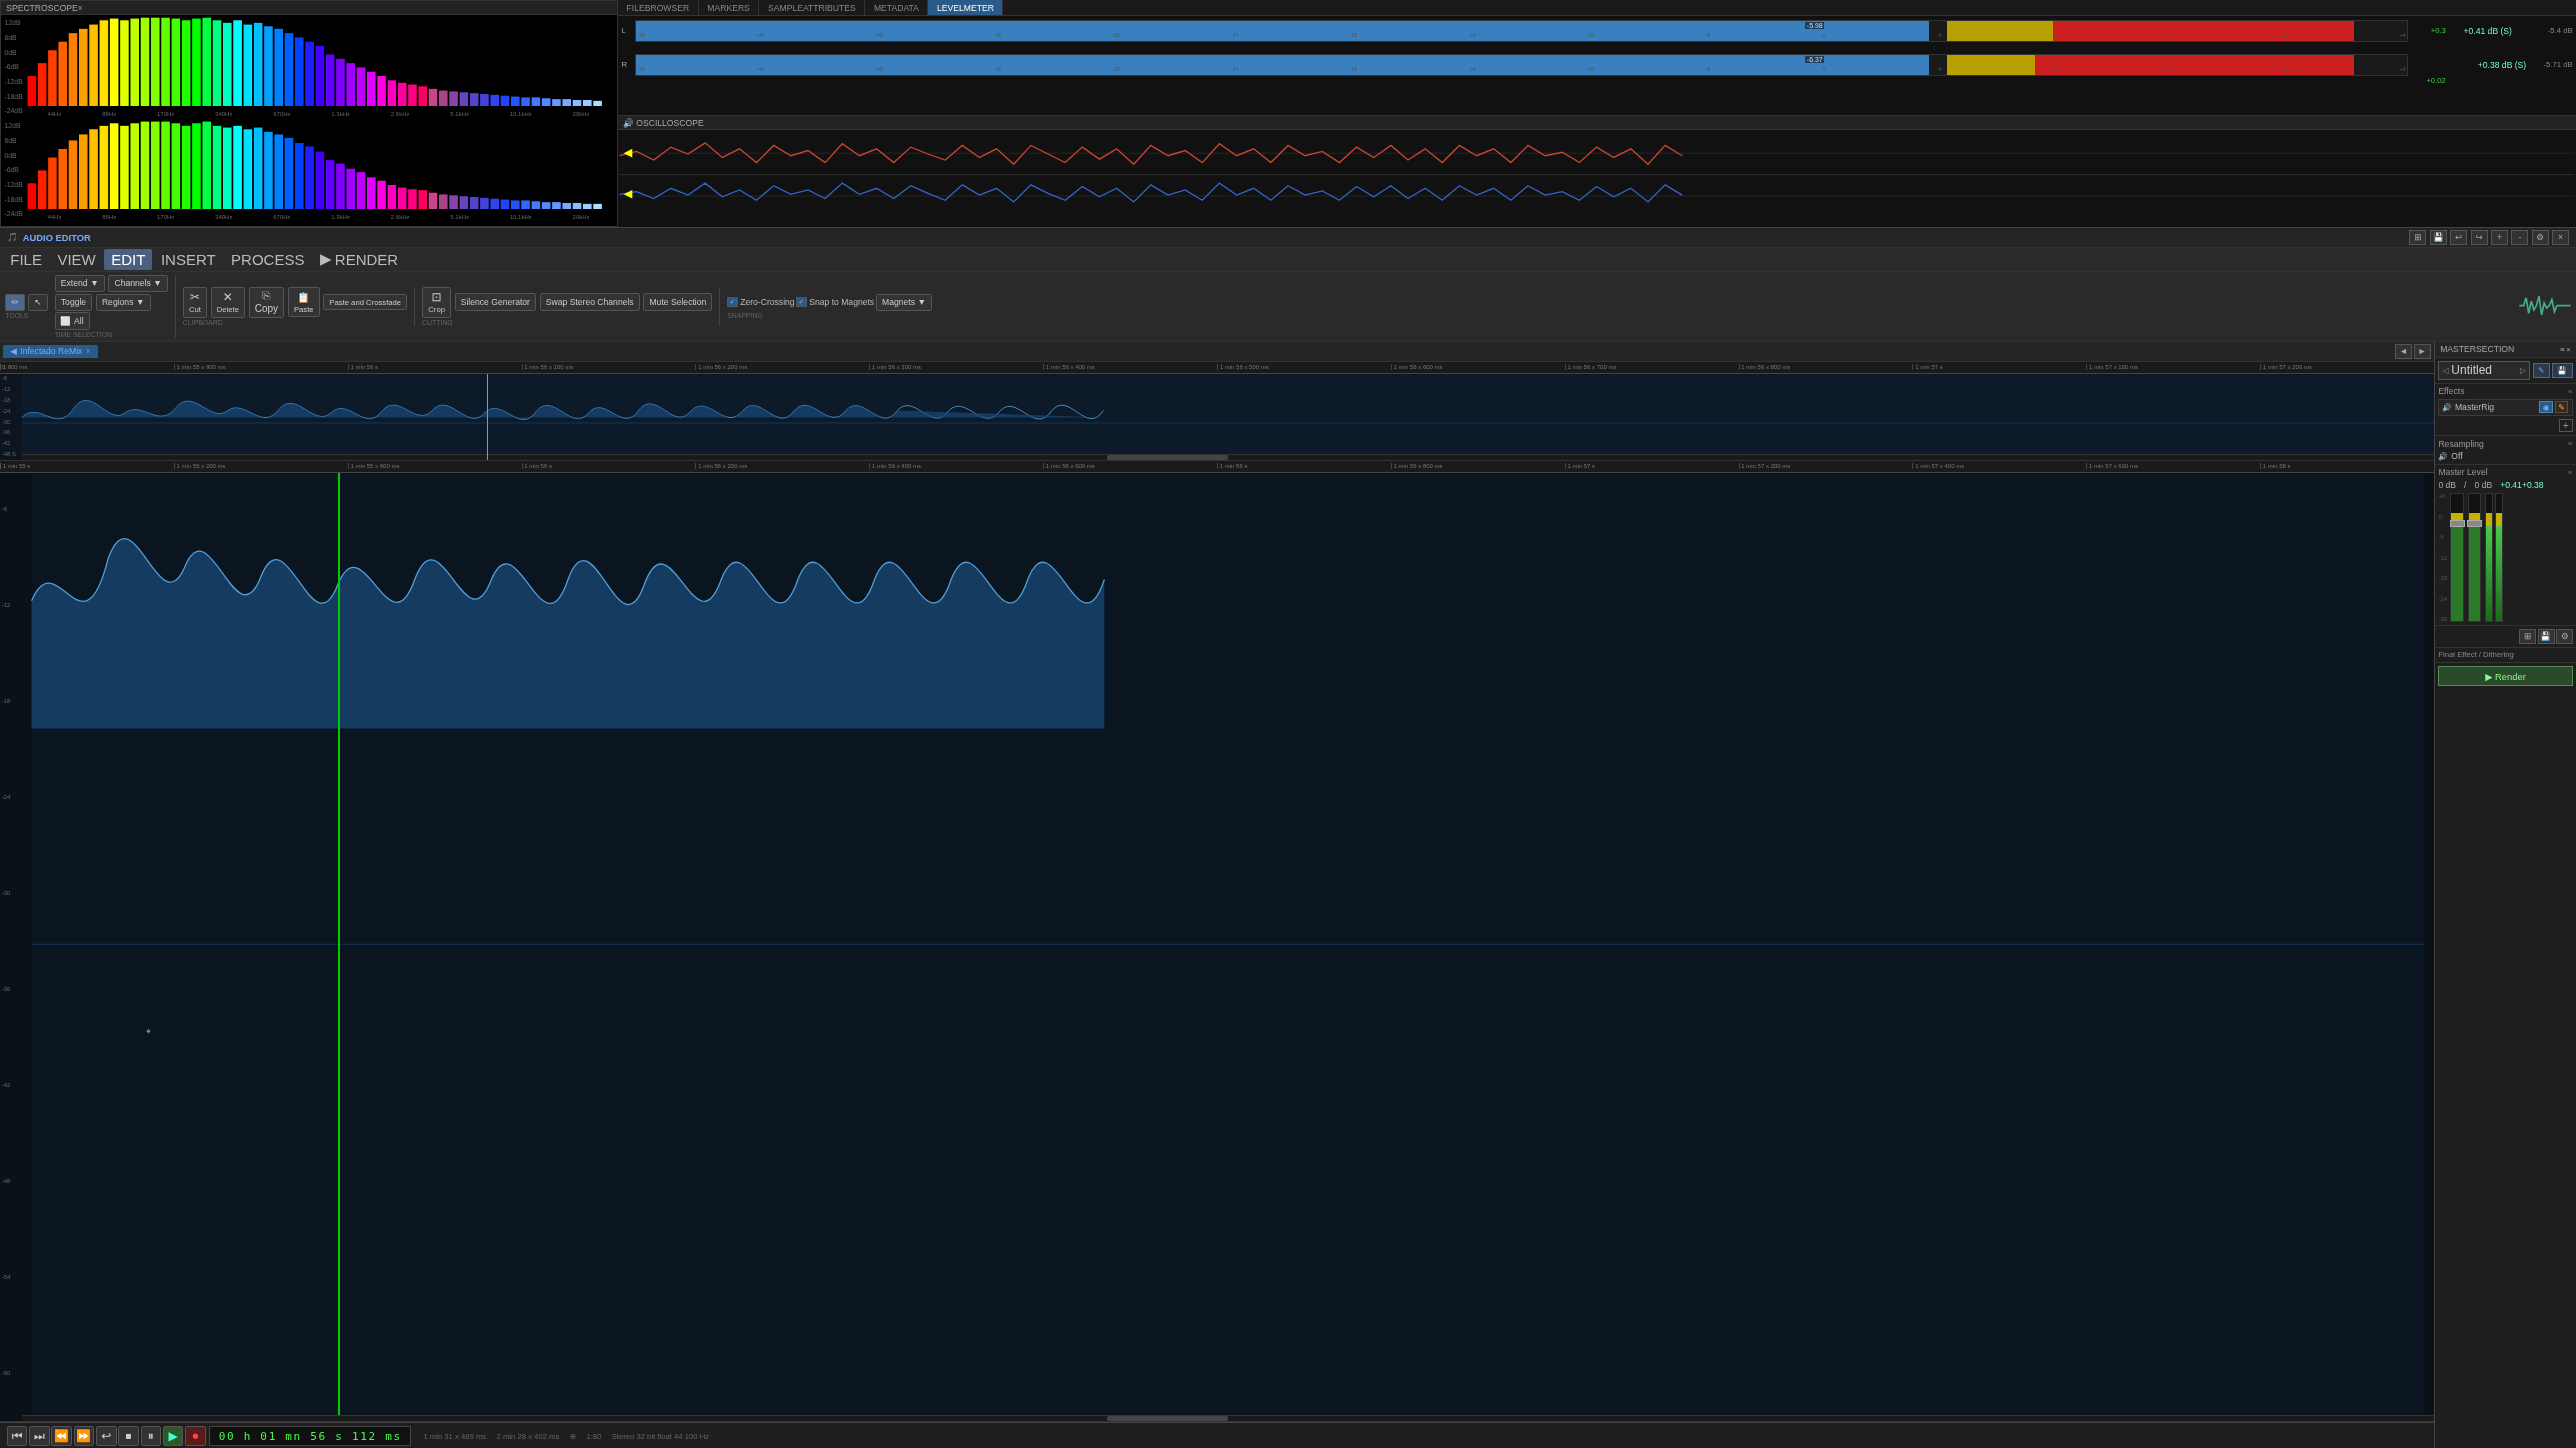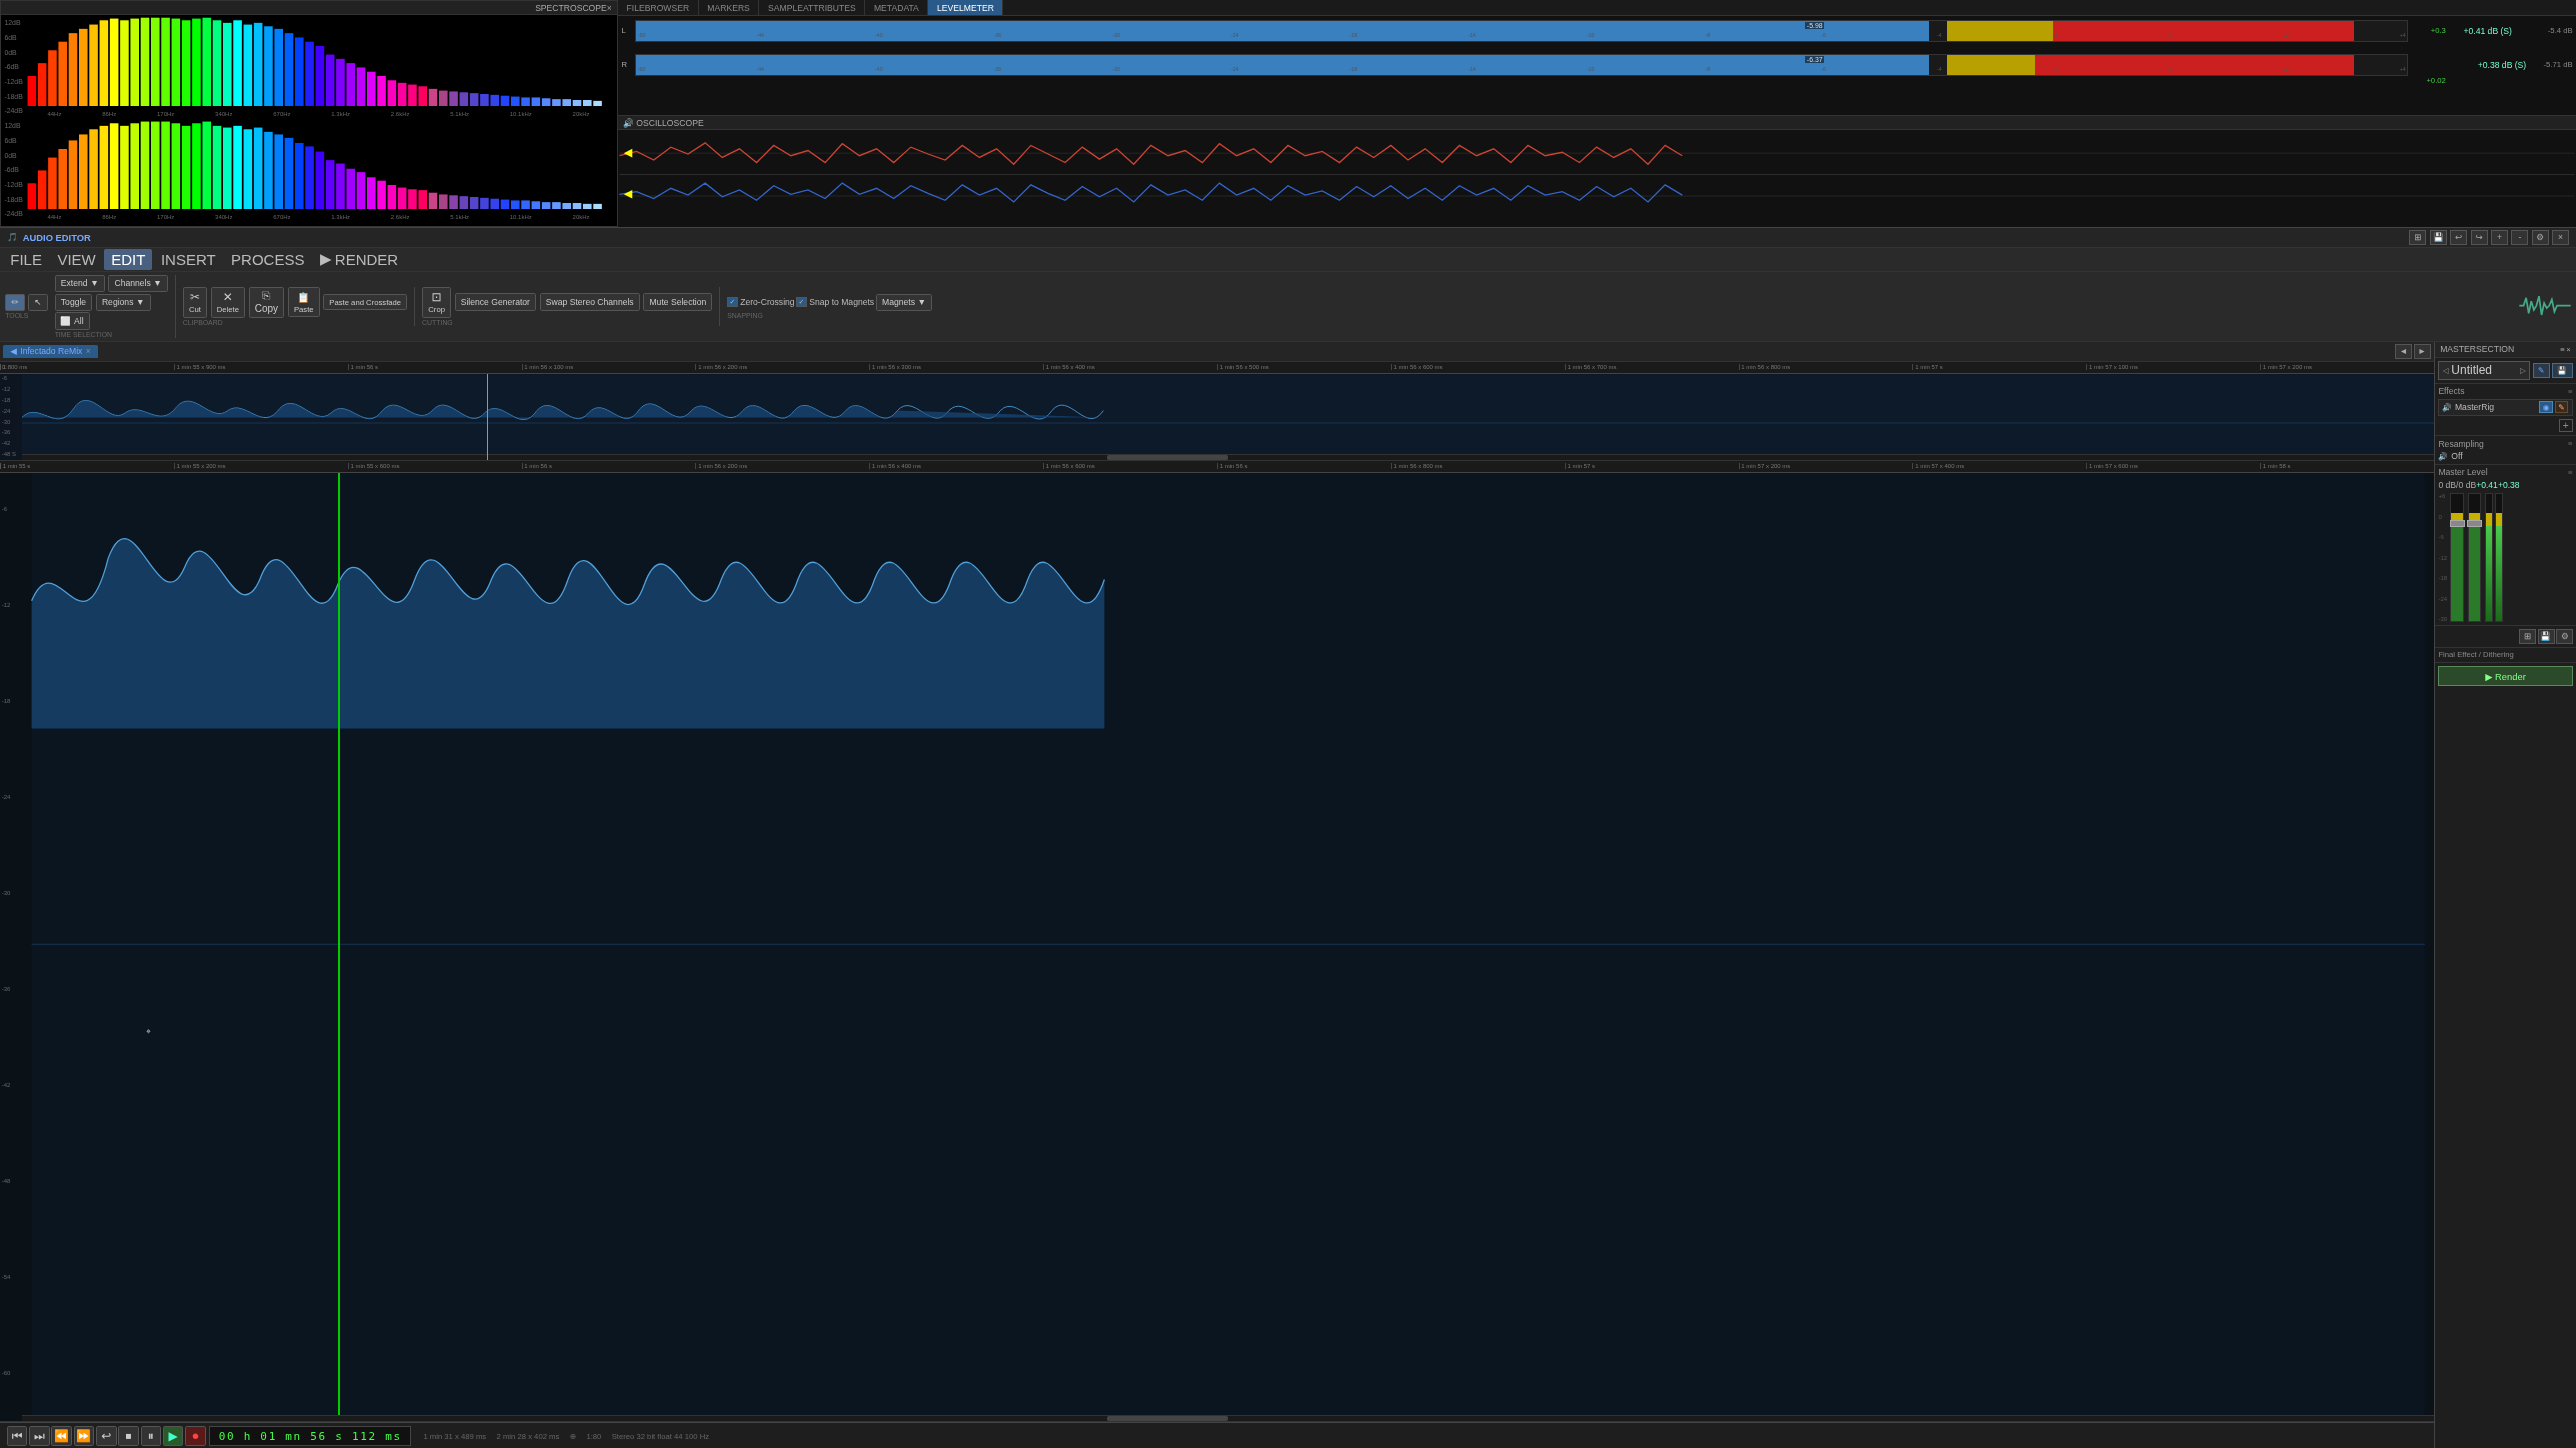--- a/index.html
+++ b/index.html
@@ -29,21 +29,21 @@
       position: relative;
     }
     .spectroscope-title {
       background: #222;
       color: #aaa;
       font-size: 8.6px;
       padding: 1.7px 5.2px;
       border-bottom: 0.9px solid #333;
       display: flex;
       align-items: center;
-      justify-content: flex-end;
+      justify-content: flex-start;
     }
     .spectroscope-title span { font-size: 8.6px; }
     .spec-close { color: #999; cursor: pointer; }
 
     .spectrum-area {
       height: 215px;
       position: relative;
       overflow: hidden;
     }
 
@@ -985,21 +985,21 @@
             <span style="font-size:7.7px;color:#888;">🔊</span>
             <span style="font-size:8.6px;color:#bbb;">Off</span>
           </div>
         </div>
 
         <div class="master-section-block">
           <div class="master-section-header">
             <span>Master Level</span>
             <span style="color:#666;font-size:7.7px;">≡</span>
           </div>
-          <div style="display:flex;align-items:flex-start;gap:0;font-size:8.6px;color:#aaa;">
+          <div style="display:flex;align-items:flex-start;gap:8px;font-size:8.6px;color:#aaa;">
             <span>0 dB</span>
             <span>/</span>
             <span>0 dB</span>
             <span style="color:#7fc;font-size:8.6px;">+0.41+0.38</span>
           </div>
 
           <div style="display:flex;gap:3.4px;margin-top:3.4px;height:129px;align-items:flex-end;">
 
             <div style="display:flex;flex-direction:column;justify-content:space-between;height:129px;font-size:6px;color:#555;">
               <span>+6</span>

